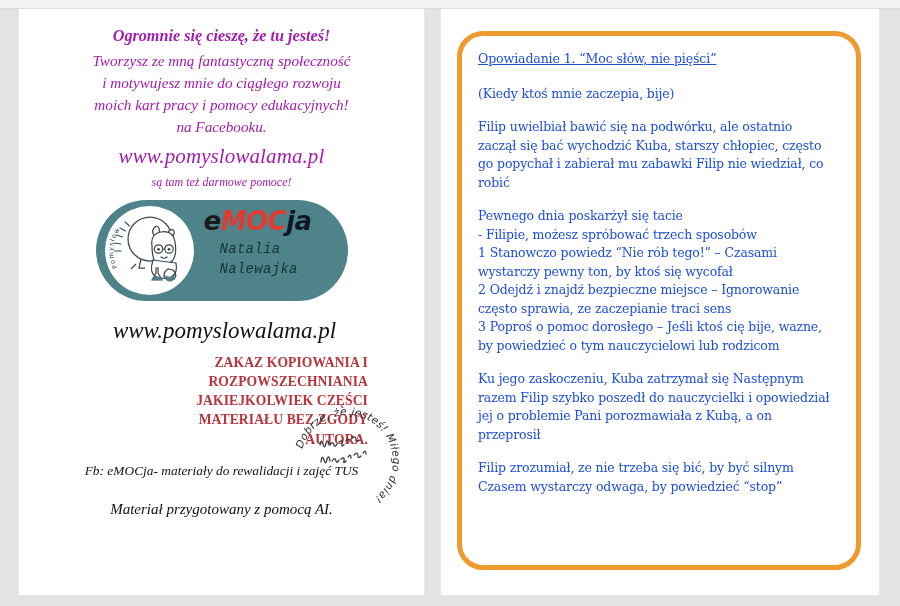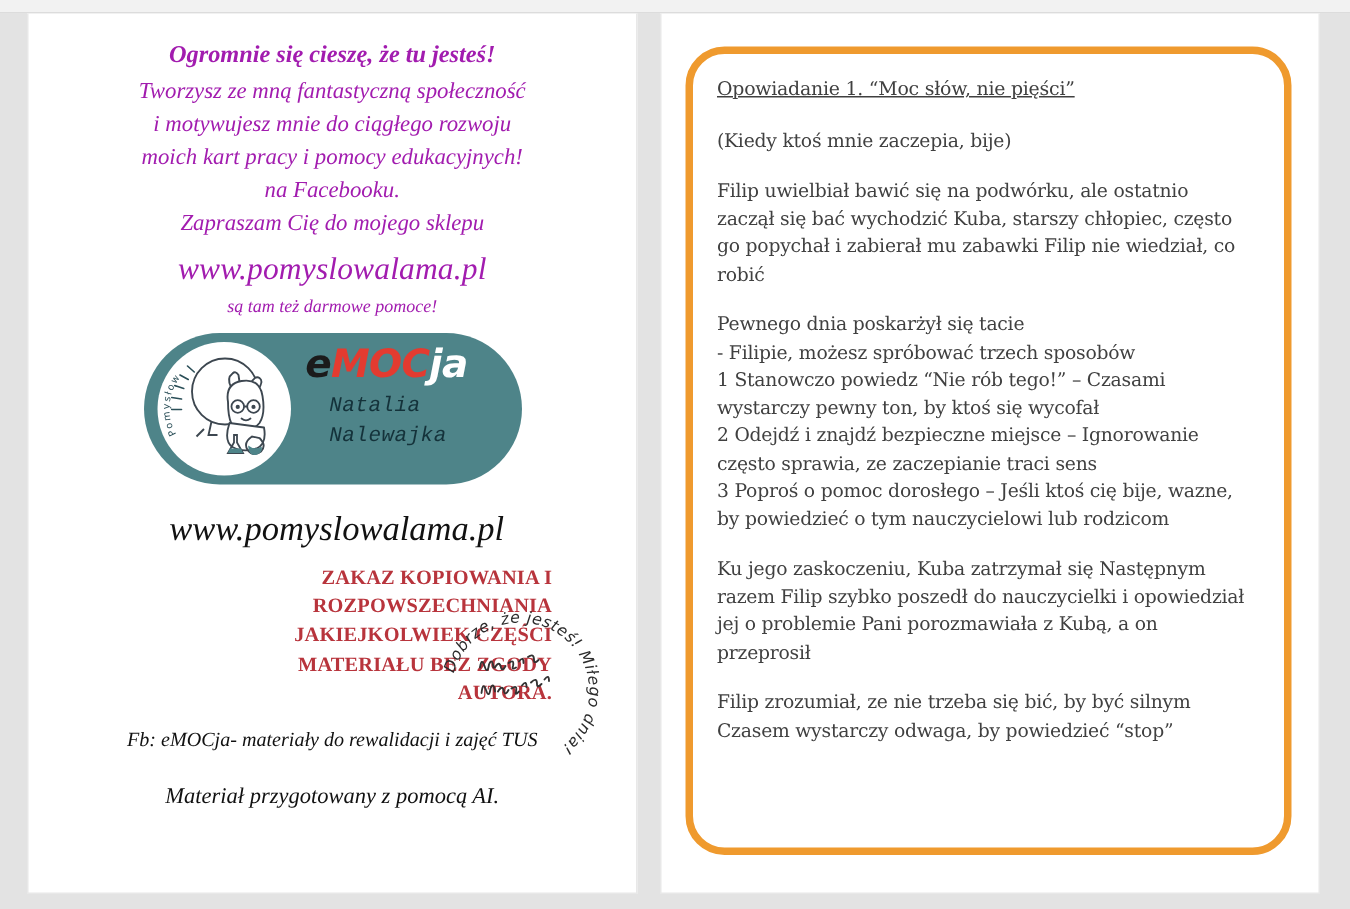--- a/index.html
+++ b/index.html
@@ -121,21 +121,21 @@
   .brand-emocja {
     font-family: "DejaVu Sans", sans-serif;
     font-size: 26px;
     font-weight: bold;
     font-style: italic;
     line-height: 1;
     letter-spacing: -.5px;
   }
   .brand-emocja .e { color: #1b1b1b; }
   .brand-emocja .moc { color: #e33b30; }
-  .brand-emocja .ja { color: #ffffff; }
+  .brand-emocja .ja { color: #0f172a; }
   .brand-name {
     font-family: Liberation Mono, monospace;
     font-style: italic;
     color: #14323a;
     font-size: 14px;
     line-height: 1.45;
     margin-top: 5px;
     letter-spacing: .3px;
     margin-left: 16px;
   }
@@ -201,21 +201,21 @@
     box-sizing: border-box;
     border: 5px solid #ef9a2e;
     border-radius: 26px;
     background: #ffffff;
   }
   #story-body {
     padding: 14px 24px 0 16px;
     font-family: "DejaVu Serif", serif;
     font-size: 12.5px;
     line-height: 1.48;
-    color: #404040;
+    color: #1d4ed8;
     letter-spacing: -.15px;
   }
   #story-title {
     text-decoration: underline;
     margin: 0 0 16px 0;
     font-size: 12.6px;
   }
   .story-p {
     margin: 0 0 15px 0;
     white-space: pre-line;
@@ -230,21 +230,20 @@
   <div id="top-rule"></div>
 
   <div class="page" id="page-left">
 
     <div class="intro">
       <span class="lead">Ogromnie się cieszę, że tu jesteś!</span>
       <span class="line">Tworzysz ze mną fantastyczną społeczność</span>
       <span class="line">i motywujesz mnie do ciągłego rozwoju</span>
       <span class="line">moich kart pracy i pomocy edukacyjnych!</span>
       <span class="line">na Facebooku.</span>
-      <span class="line">Zapraszam Cię do mojego sklepu</span>
       <span class="url-big">www.pomyslowalama.pl</span>
       <span class="tail">są tam też darmowe pomoce!</span>
     </div>
 
     <div id="logo-wrap">
       <div id="logo-capsule">
 
         <div id="logo-circle">
           <svg width="89" height="89" viewBox="0 0 89 89" aria-hidden="true">
 

